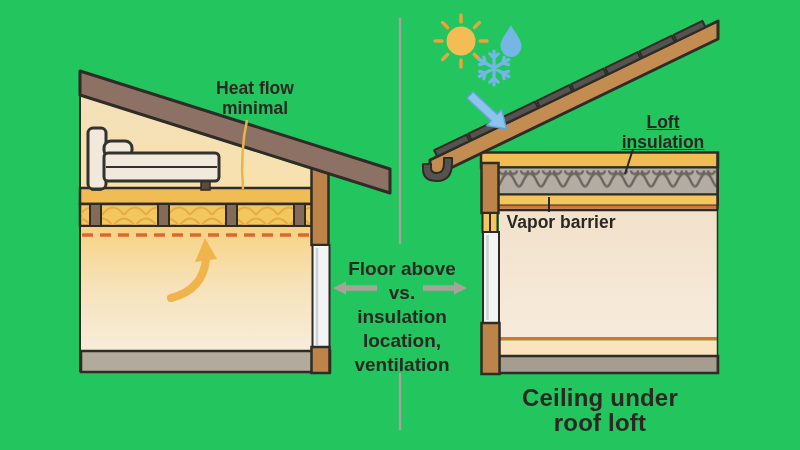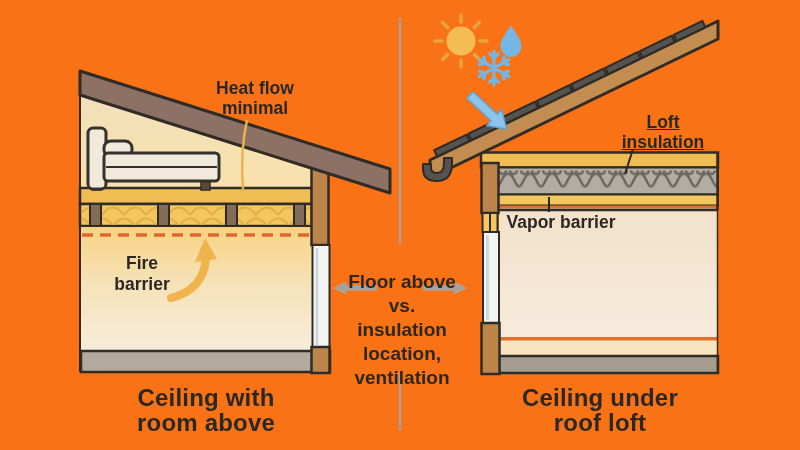--- a/index.html
+++ b/index.html
@@ -1,18 +1,18 @@
 <!DOCTYPE html>
 <html><head>
 <meta charset="utf-8">
 <style>
   html,body{margin:0;padding:0;}
   .canvas{
     position:relative;width:800px;height:450px;overflow:hidden;
-    background:#f97316;
+    background:#22c55e;
     font-family:"Liberation Sans","DejaVu Sans",sans-serif;
     color:#2B2824;
   }
   .canvas svg{position:absolute;left:0;top:0;}
   .label{
     position:absolute;
     font-weight:bold;
     text-align:center;
     white-space:pre-line;
     color:#2B2824;
@@ -193,27 +193,23 @@
       <rect x="398.8" y="18" width="2.4" height="226" fill="#A9A29A"></rect>
       <rect x="398.8" y="373" width="2.4" height="57" fill="#A9A29A"></rect>
       <path fill="#A9A29A" d="M333,288 L346,281.5 L346,285.3 L377,285.3 L377,290.7 L346,290.7 L346,294.5 Z"></path>
       <path fill="#A9A29A" d="M467,288 L454,281.5 L454,285.3 L423,285.3 L423,290.7 L454,290.7 L454,294.5 Z"></path>
     </g>
   </svg>
 
   <div class="label lbl-small" style="left:175px;top:78px;width:160px;">Heat flow
 minimal</div>
 
-  <div class="label lbl-small" style="left:82px;top:253px;width:120px;line-height:21px;">Fire
-barrier</div>
-
-  <div class="label lbl-title" style="left:56px;top:385px;width:300px;">Ceiling with
-room above</div>
-
-  <div class="label lbl-center" style="left:327px;top:270px;width:150px;">Floor above
+
+
+  <div class="label lbl-center" style="left:327px;top:257px;width:150px;">Floor above
 vs.
 insulation
 location,
 ventilation</div>
 
   <div class="label lbl-small" style="left:593px;top:112px;width:140px;text-decoration:underline;">Loft
 insulation</div>
 
   <div class="label lbl-title" style="left:450px;top:385px;width:300px;">Ceiling under
 roof loft</div>

